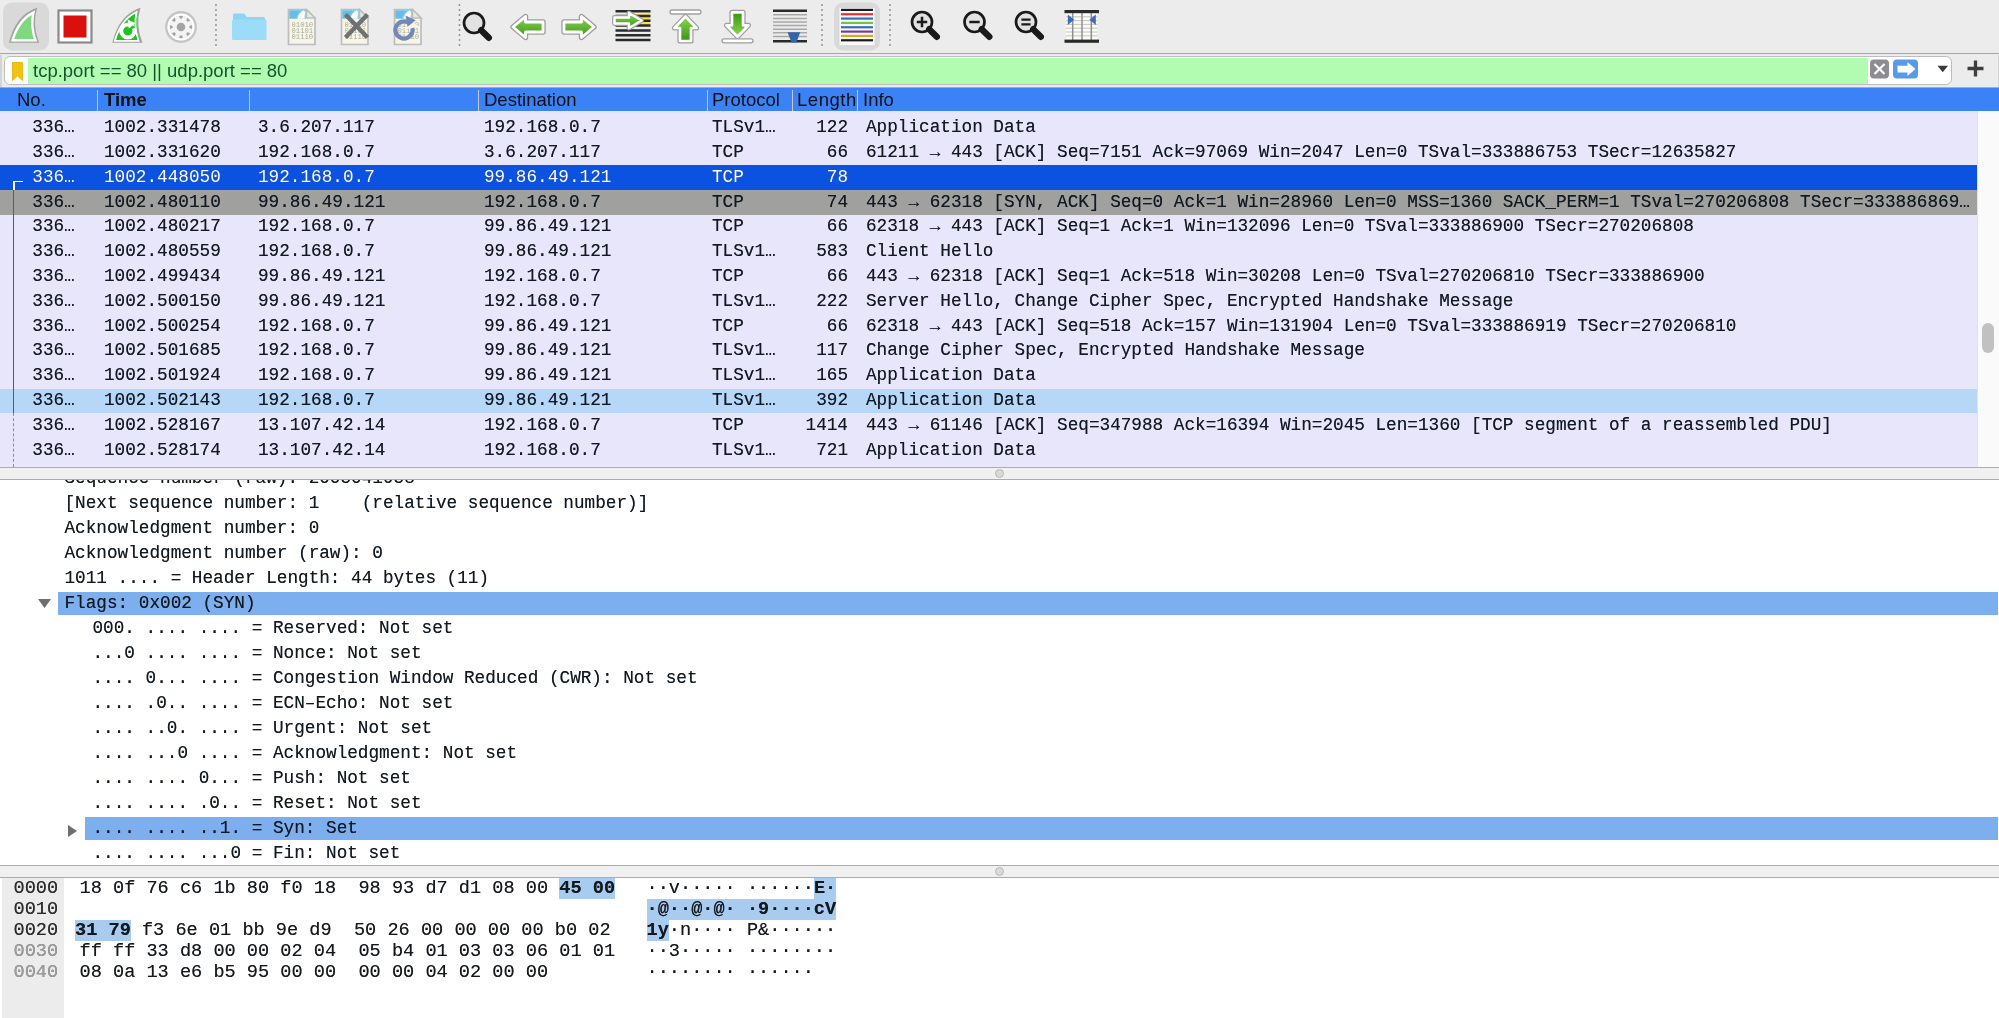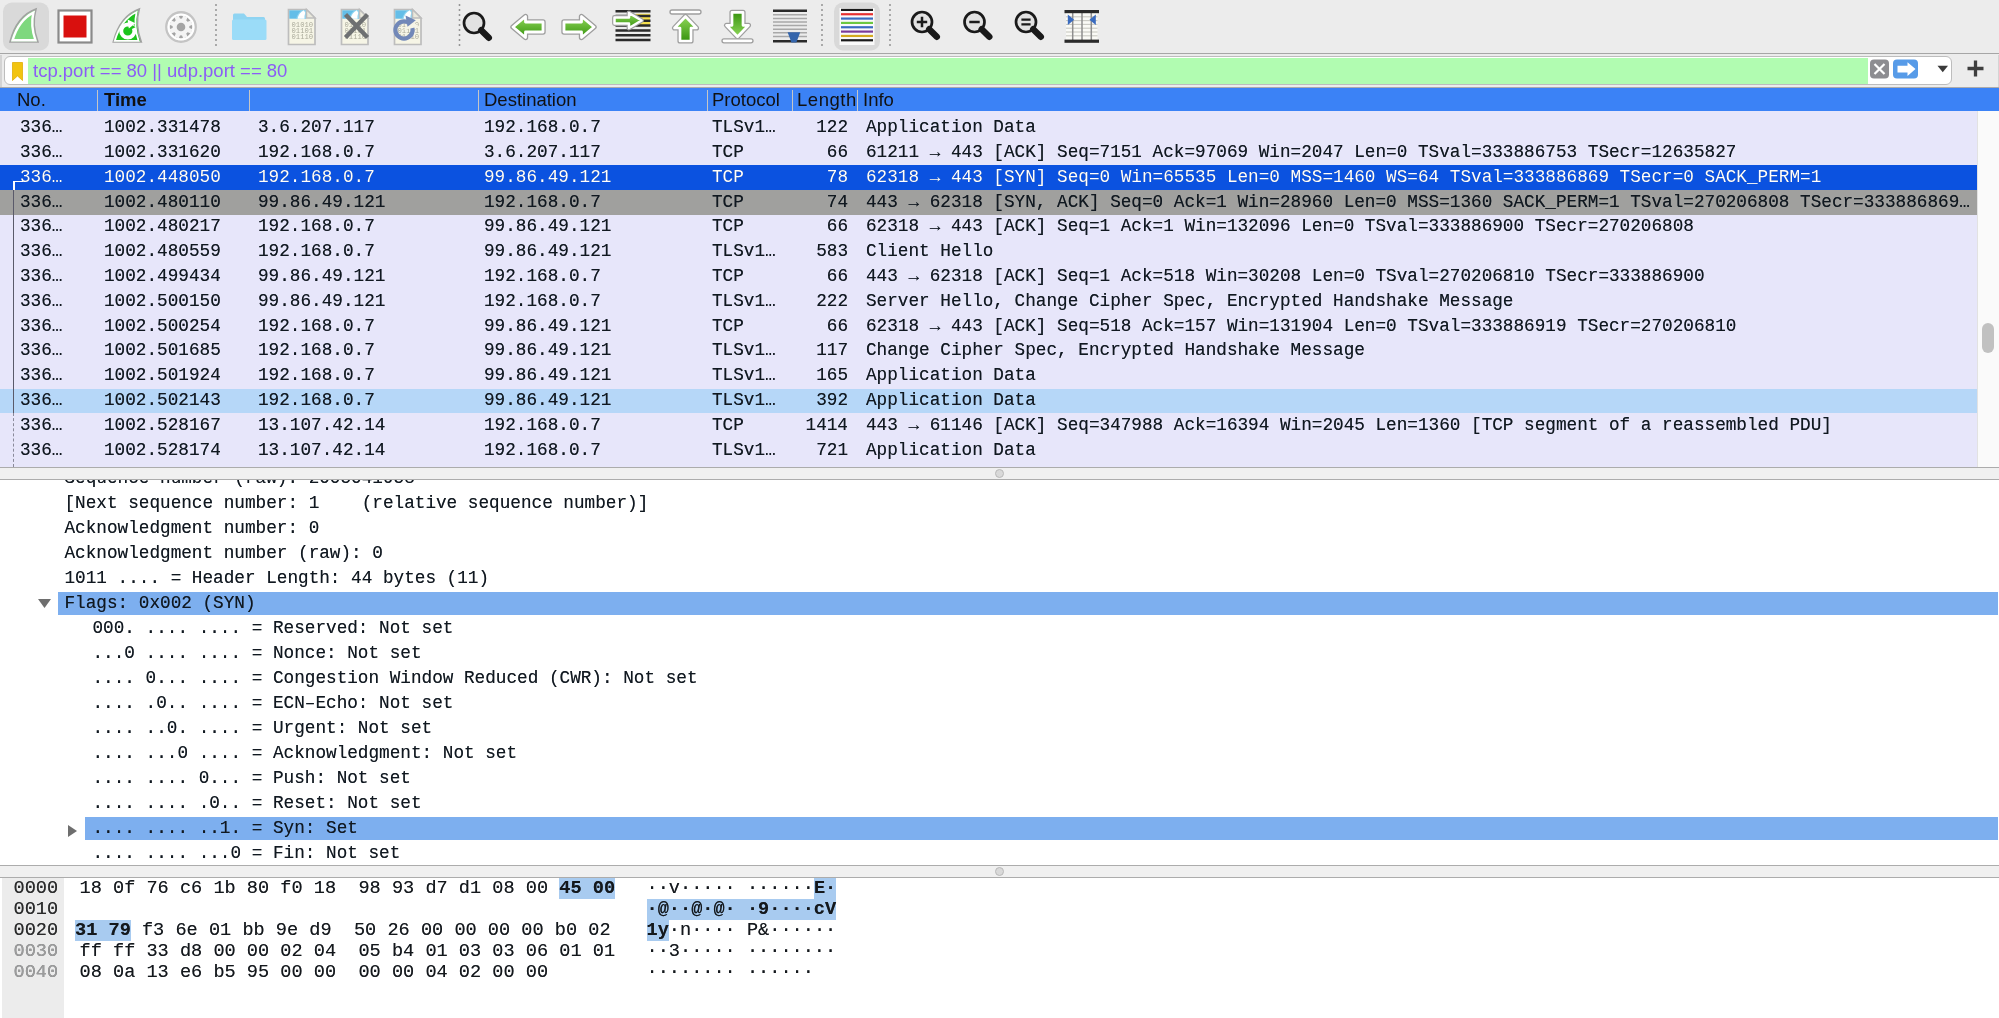--- a/index.html
+++ b/index.html
@@ -2,31 +2,31 @@
 <html><head><meta charset="utf-8"><style>
 *{margin:0;padding:0;box-sizing:border-box}
 html,body{width:1999px;height:1018px;overflow:hidden;background:#ECECEC;font-family:"Liberation Sans",sans-serif}
 .abs{position:absolute}
 .mono{font-family:"Liberation Mono",monospace;font-size:17.7px;white-space:pre;color:#101820;text-shadow:0 0 0.55px rgba(16,24,32,0.6)}
 .hexm{font-family:"Liberation Mono",monospace;font-size:18.6px;white-space:pre;color:#14181c;text-shadow:0 0 0.55px rgba(16,24,32,0.6)}
 #toolbar{left:0;top:0;width:1999px;height:54px}
 #tbline{left:0;top:53px;width:1999px;height:1px;background:#A6A6A6}
 #fbar{left:4px;top:56px;width:1948px;height:29px;background:#fff;border:1.5px solid #BDBDBD;border-radius:6px}
 #fgreen{left:27.5px;top:57.5px;width:1840.5px;height:26px;background:#B1FCB1}
-#ftext{left:33px;top:57px;height:27px;line-height:27px;font-size:18.5px;color:#8b5cf6}
+#ftext{left:33px;top:57px;height:27px;line-height:27px;font-size:18.5px;color:#14532d}
 #phead{left:0;top:87px;width:1999px;height:23.5px;background:#3b82f6;border-top:1px solid #ABABAB}
 .hc{position:absolute;top:1px;height:22px;line-height:22px;font-size:18.5px;color:#111;white-space:pre;overflow:hidden}
 .hsep{position:absolute;top:1.5px;width:1px;height:21px;background:#C6C6C6}
 #plist{left:0;top:110.5px;width:1976.5px;height:356.5px;background:#E7E6FA;overflow:hidden}
 .prow{position:absolute;left:0;width:1976.5px;height:24.8px}
 .prow span{position:absolute;top:50%;transform:translateY(-57%);display:block}
 .sel{background:#0B52E0}.sel span{color:#fff}
 .gray{background:#A0A09E}
 .lblue{background:#B6D7F8}
-.cno{left:20px;width:67px;text-align:left}
+.cno{left:20px;width:67px;text-align:center}
 .ctime{left:104px}.csrc{left:258px}.cdst{left:484px}.cproto{left:712px}
 .clen{left:764px;width:84px;text-align:right}
 .cinfo{left:866px}
 #vsb{left:1976.5px;top:110.5px;width:22.5px;height:356.5px;background:#FAFAFA;border-left:1px solid #E2E2E2}
 #vthumb{left:4px;top:212px;width:12px;height:30px;background:#C1C1C1;border-radius:6px}
 .divider{left:0;width:1999px;height:12.5px;background:#F0F0F0;border-top:1.5px solid #ACACAC;border-bottom:1.5px solid #ACACAC}
 .dknob{left:994.5px;width:9px;height:9px;border-radius:50%;background:#D9D9D9;border:1px solid #B9B9B9}
 #details{left:0;top:479.5px;width:1999px;height:385.5px;background:#fff;overflow:hidden}
 .dline{position:absolute;left:0;width:1999px;height:25px;line-height:25px}
 .dbar{position:absolute;height:23.5px;right:1.5px;background:#7DAFEF}
@@ -248,21 +248,20 @@
       <span class="mono clen">66</span>
       <span class="mono cinfo">61211 → 443 [ACK] Seq=7151 Ack=97069 Win=2047 Len=0 TSval=333886753 TSecr=12635827</span>
 </div>
 <div class="prow sel" style="top:54.9px">
 <span class="mono cno">336…</span>
       <span class="mono ctime">1002.448050</span>
       <span class="mono csrc">192.168.0.7</span>
       <span class="mono cdst">99.86.49.121</span>
       <span class="mono cproto">TCP</span>
       <span class="mono clen">78</span>
-      <span class="mono cinfo">62318 → 443 [SYN] Seq=0 Win=65535 Len=0 MSS=1460 WS=64 TSval=333886869 TSecr=0 SACK_PERM=1</span>
 </div>
 <div class="prow gray" style="top:79.7px">
 <span class="mono cno">336…</span>
       <span class="mono ctime">1002.480110</span>
       <span class="mono csrc">99.86.49.121</span>
       <span class="mono cdst">192.168.0.7</span>
       <span class="mono cproto">TCP</span>
       <span class="mono clen">74</span>
       <span class="mono cinfo">443 → 62318 [SYN, ACK] Seq=0 Ack=1 Win=28960 Len=0 MSS=1360 SACK_PERM=1 TSval=270206808 TSecr=333886869…</span>
 </div>

